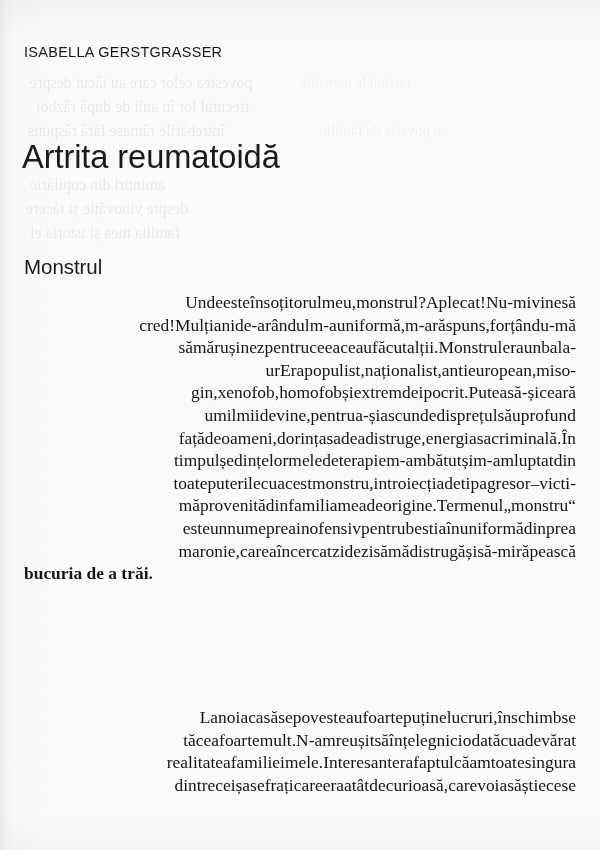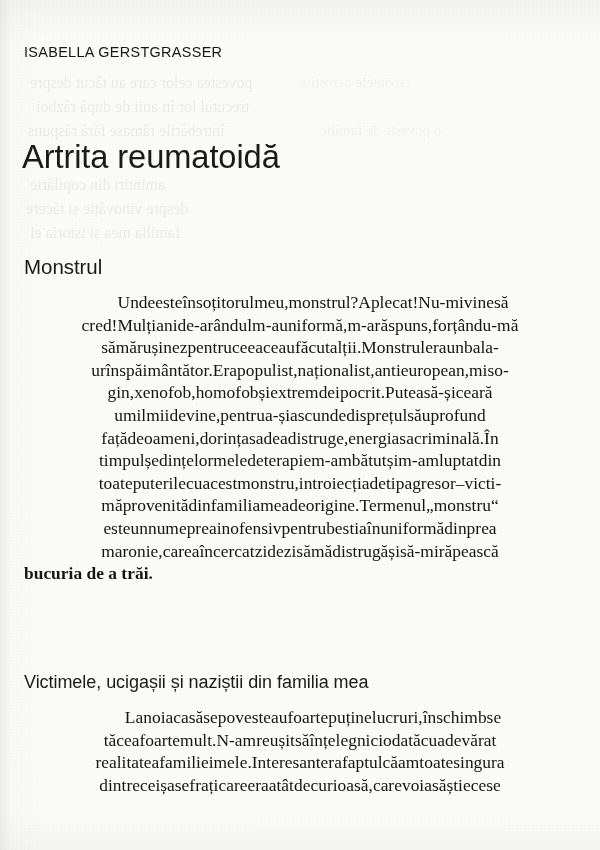--- a/index.html
+++ b/index.html
@@ -148,21 +148,21 @@
     font-family: "Liberation Serif", serif;
     font-size: 17.4px;
     line-height: 22.6px;
     height: 22.6px;
     color: #141414;
     white-space: pre;
     letter-spacing: 0.02px;
   }
   
   .tline.just {
-    justify-content: center;
+    justify-content: flex-end;
   }
   .tline.last {
     justify-content: flex-start;
     font-weight: bold;
   }
   .tline .w { white-space: pre; }
   .tline .lead {
     display: inline-block;
     width: 26px;
   }
@@ -190,33 +190,32 @@
     <div class="author">ISABELLA GERSTGRASSER</div>
 
     <h1 class="doc-title">Artrita reumatoidă</h1>
 
     <h2 class="heading-1">Monstrul</h2>
 
     <div class="para p1">
       <div class="tline just"><span class="lead"></span><span class="w">Unde</span><span class="w">este</span><span class="w">însoțitorul</span><span class="w">meu,</span><span class="w">monstrul?</span><span class="w">A</span><span class="w">plecat!</span><span class="w">Nu-mi</span><span class="w">vine</span><span class="w">să</span></div>
       <div class="tline just"><span class="w">cred!</span><span class="w">Mulți</span><span class="w">ani</span><span class="w">de-a</span><span class="w">rândul</span><span class="w">m-a</span><span class="w">uniformă,</span><span class="w">m-a</span><span class="w">răspuns,</span><span class="w">forțându-mă</span></div>
       <div class="tline just"><span class="w">să</span><span class="w">mă</span><span class="w">rușinez</span><span class="w">pentru</span><span class="w">ceea</span><span class="w">ce</span><span class="w">au</span><span class="w">făcut</span><span class="w">alții.</span><span class="w">Monstrul</span><span class="w">era</span><span class="w">un</span><span class="w">bala-</span></div>
-      <div class="tline just"><span class="w">ur</span><span class="w">înspăimântător.</span><span class="w">Era</span><span class="w">populist,</span><span class="w">naționalist,</span><span class="w">antieuropean,</span><span class="w">miso-</span></div>
+      <div class="tline just"><span class="w">ur</span><span class="w">Era</span><span class="w">populist,</span><span class="w">naționalist,</span><span class="w">antieuropean,</span><span class="w">miso-</span></div>
       <div class="tline just"><span class="w">gin,</span><span class="w">xenofob,</span><span class="w">homofob</span><span class="w">și</span><span class="w">extrem</span><span class="w">de</span><span class="w">ipocrit.</span><span class="w">Putea</span><span class="w">să-și</span><span class="w">ceară</span></div>
       <div class="tline just"><span class="w">umil</span><span class="w">mii</span><span class="w">de</span><span class="w">vine,</span><span class="w">pentru</span><span class="w">a-și</span><span class="w">ascunde</span><span class="w">disprețul</span><span class="w">său</span><span class="w">profund</span></div>
       <div class="tline just"><span class="w">față</span><span class="w">de</span><span class="w">oameni,</span><span class="w">dorința</span><span class="w">sa</span><span class="w">de</span><span class="w">a</span><span class="w">distruge,</span><span class="w">energia</span><span class="w">sa</span><span class="w">criminală.</span><span class="w">În</span></div>
       <div class="tline just"><span class="w">timpul</span><span class="w">ședințelor</span><span class="w">mele</span><span class="w">de</span><span class="w">terapie</span><span class="w">m-am</span><span class="w">bătut</span><span class="w">și</span><span class="w">m-am</span><span class="w">luptat</span><span class="w">din</span></div>
       <div class="tline just"><span class="w">toate</span><span class="w">puterile</span><span class="w">cu</span><span class="w">acest</span><span class="w">monstru,</span><span class="w">introiecția</span><span class="w">de</span><span class="w">tip</span><span class="w">agresor–victi-</span></div>
       <div class="tline just"><span class="w">mă</span><span class="w">provenită</span><span class="w">din</span><span class="w">familia</span><span class="w">mea</span><span class="w">de</span><span class="w">origine.</span><span class="w">Termenul</span><span class="w">„monstru“</span></div>
       <div class="tline just"><span class="w">este</span><span class="w">un</span><span class="w">nume</span><span class="w">prea</span><span class="w">inofensiv</span><span class="w">pentru</span><span class="w">bestia</span><span class="w">în</span><span class="w">uniformă</span><span class="w">din</span><span class="w">prea</span></div>
       <div class="tline just"><span class="w">maronie,</span><span class="w">care</span><span class="w">a</span><span class="w">încercat</span><span class="w">zi</span><span class="w">de</span><span class="w">zi</span><span class="w">să</span><span class="w">mă</span><span class="w">distrugă</span><span class="w">și</span><span class="w">să-mi</span><span class="w">răpească</span></div>
       <div class="tline last"><span class="w">bucuria de a trăi.</span></div>
     </div>
 
-    <h2 class="heading-2">Victimele, ucigașii și naziștii din familia mea</h2>
 
     <div class="para p2">
       <div class="tline just"><span class="lead"></span><span class="w">La</span><span class="w">noi</span><span class="w">acasă</span><span class="w">se</span><span class="w">povesteau</span><span class="w">foarte</span><span class="w">puține</span><span class="w">lucruri,</span><span class="w">în</span><span class="w">schimb</span><span class="w">se</span></div>
       <div class="tline just"><span class="w">tăcea</span><span class="w">foarte</span><span class="w">mult.</span><span class="w">N-am</span><span class="w">reușit</span><span class="w">să</span><span class="w">înțeleg</span><span class="w">niciodată</span><span class="w">cu</span><span class="w">adevărat</span></div>
       <div class="tline just"><span class="w">realitatea</span><span class="w">familiei</span><span class="w">mele.</span><span class="w">Interesant</span><span class="w">era</span><span class="w">faptul</span><span class="w">că</span><span class="w">am</span><span class="w">toate</span><span class="w">singura</span></div>
       <div class="tline just"><span class="w">dintre</span><span class="w">cei</span><span class="w">șase</span><span class="w">frați</span><span class="w">care</span><span class="w">era</span><span class="w">atât</span><span class="w">de</span><span class="w">curioasă,</span><span class="w">care</span><span class="w">voia</span><span class="w">să</span><span class="w">știe</span><span class="w">ce</span><span class="w">se</span></div>
     </div>
 
   </div>
 </div>

